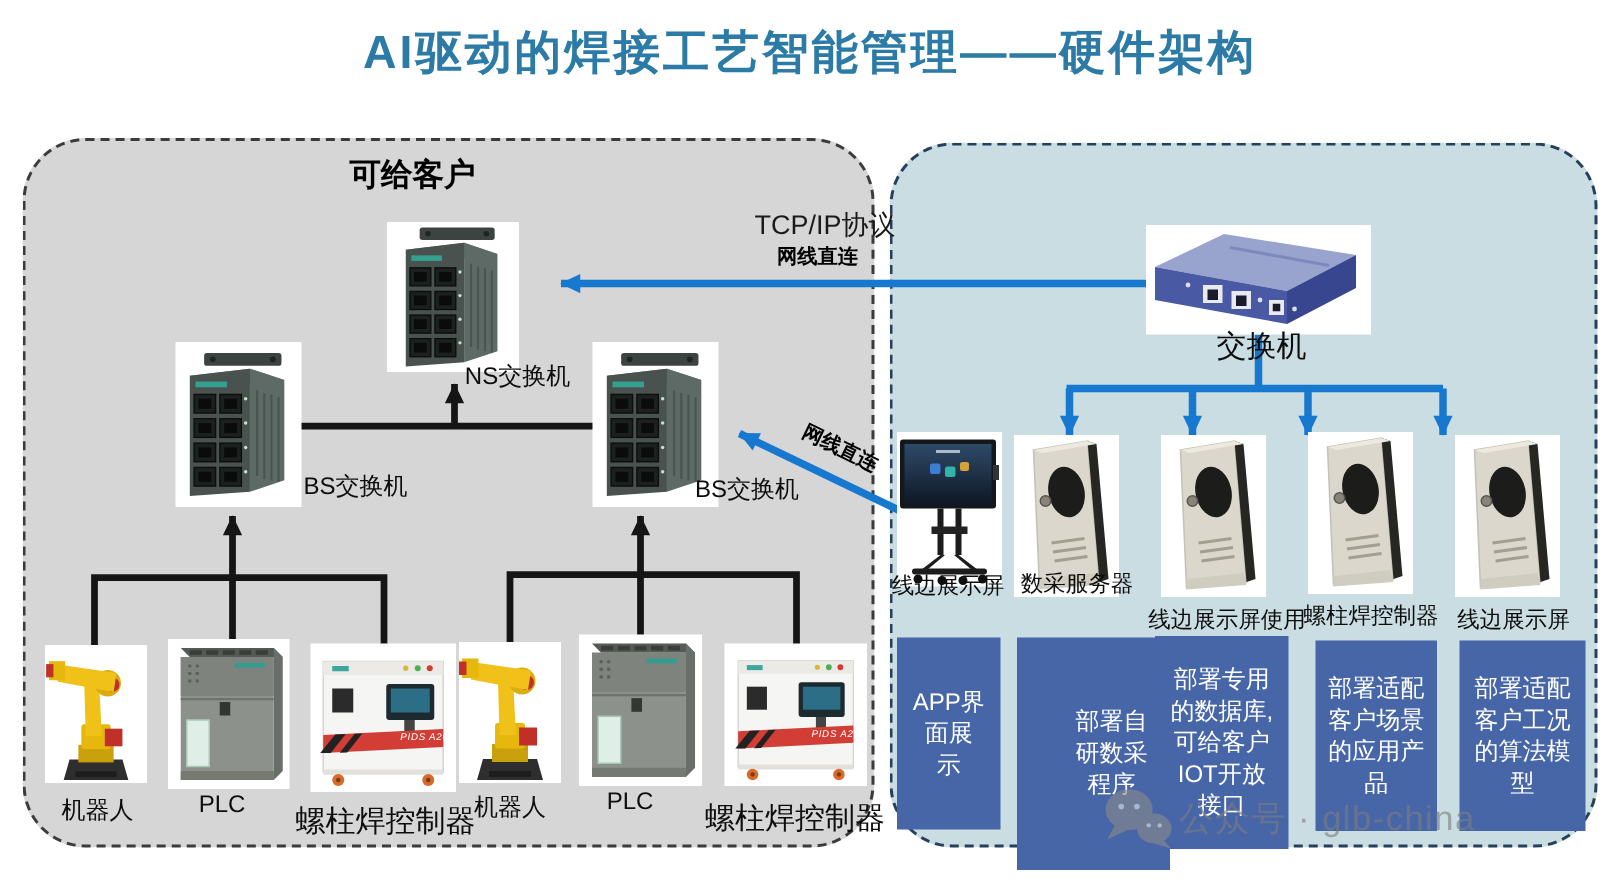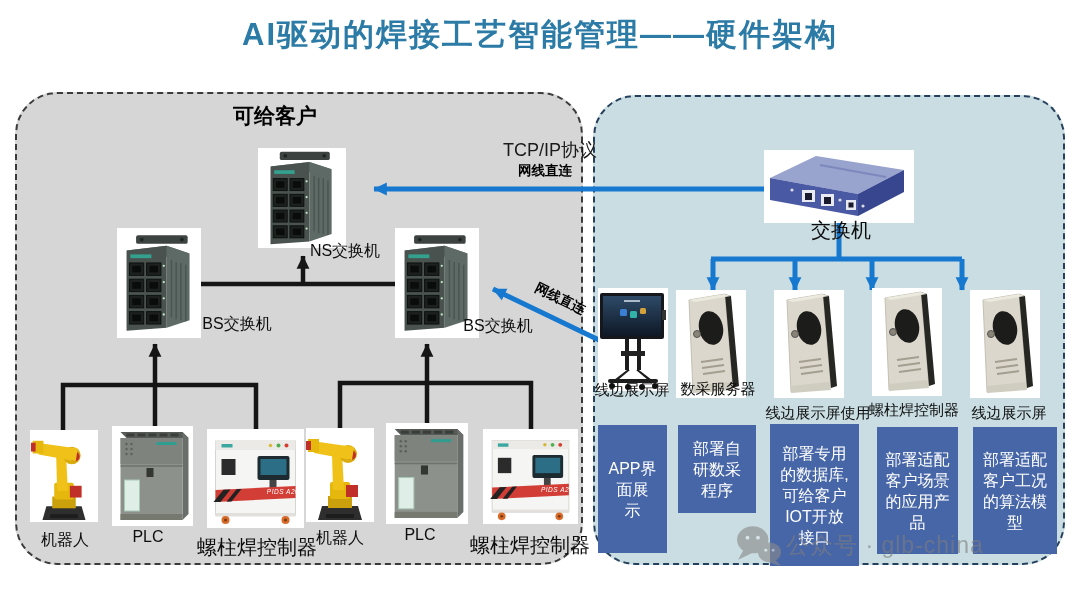--- a/index.html
+++ b/index.html
@@ -370,21 +370,21 @@
 
   <div class="lbl small" style="left:632px;top:381px;">线边展示屏</div>
   <div class="lbl small" style="left:718px;top:380px;">数采服务器</div>
   <div class="lbl small" style="left:818px;top:404px;">线边展示屏使用</div>
   <div class="lbl small" style="left:914px;top:401px;">螺柱焊控制器</div>
   <div class="lbl small" style="left:1009px;top:404px;">线边展示屏</div>
 
   <div class="desc-box" style="left:598px;top:425px;width:69px;height:128px;">APP界
 面展
 示</div>
-  <div class="desc-box" style="left:678px;top:425px;width:78px;height:88px;">部署自
+  <div class="desc-box" style="left:678px;top:425px;width:78px;height:155px;padding-left:24px;">部署自
 研数采
 程序</div>
   <div class="desc-box" style="left:770px;top:424px;width:89px;height:142px;">部署专用
 的数据库,
 可给客户
 IOT开放
 接口</div>
   <div class="desc-box" style="left:877px;top:427px;width:81px;height:127px;">部署适配
 客户场景
 的应用产

